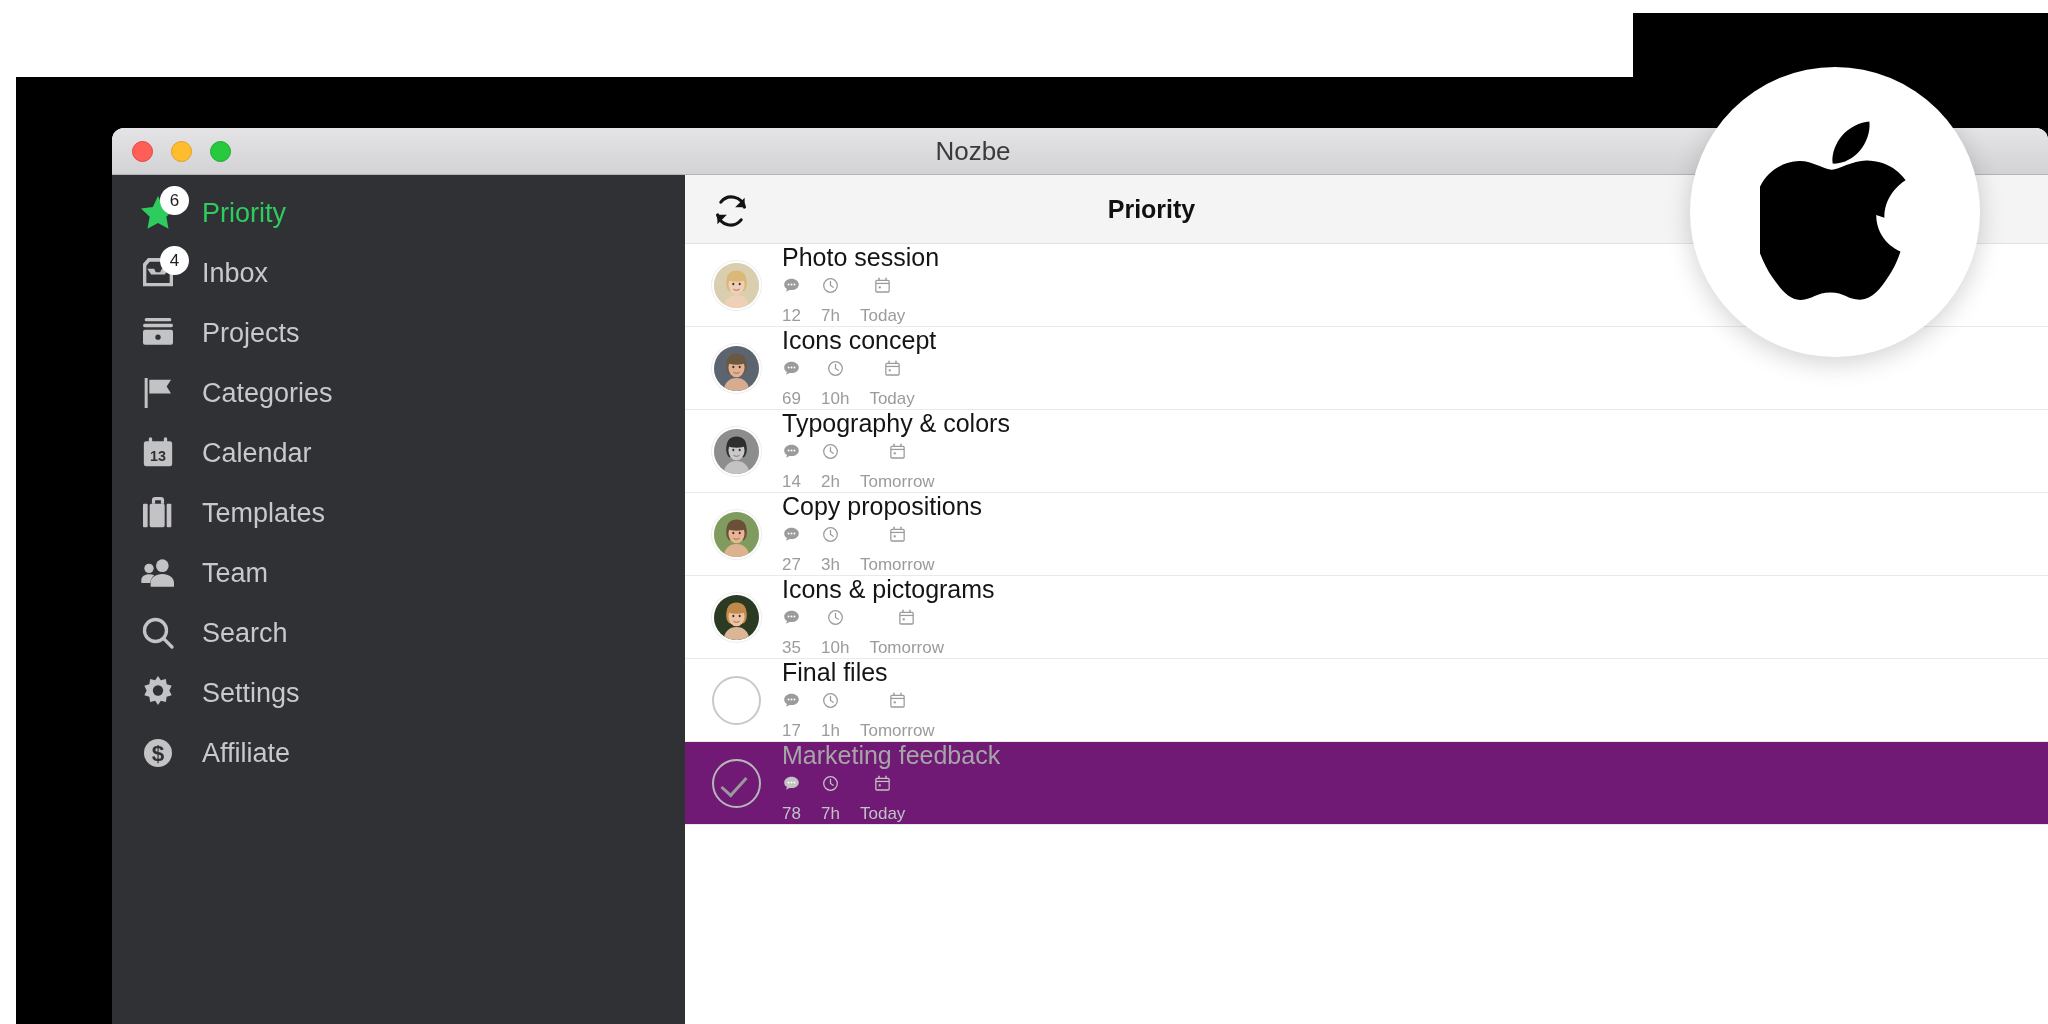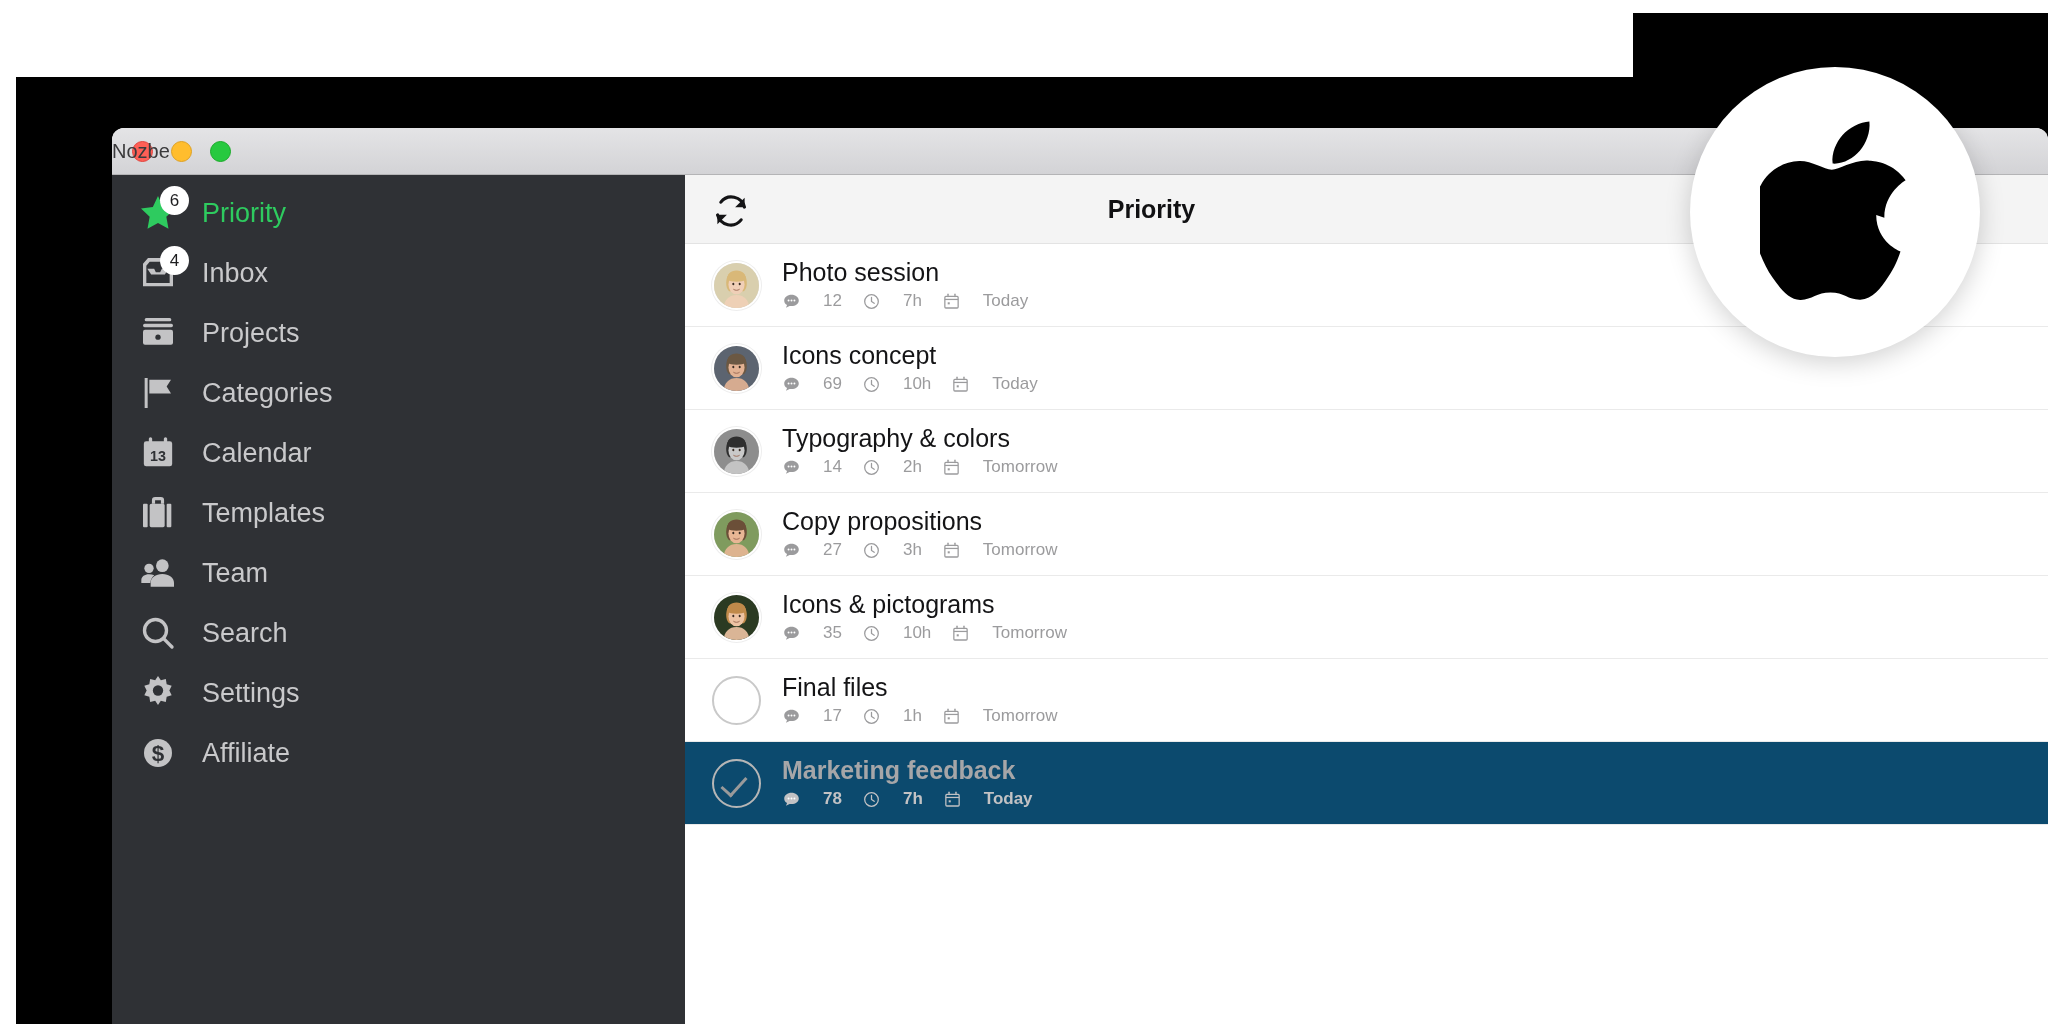--- a/index.html
+++ b/index.html
@@ -71,24 +71,25 @@
   .light {
     width: 21px; height: 21px;
     border-radius: 50%;
   }
   .light.red    { background: #ff5f56; border: 1px solid #e0443e; box-sizing: border-box; }
   .light.yellow { background: #ffbd2e; border: 1px solid #dea123; box-sizing: border-box; }
   .light.green  { background: #27c93f; border: 1px solid #1aab29; box-sizing: border-box; }
 
   .window-title {
     position: absolute;
-    left: 0; right: 0;
+    left: 16px; right: 0;
     top: 0;
     line-height: 47px;
-    font-size: 20px;
+    text-align: center;
+    font-size: 26px;
     color: #3a3a3c;
     
     padding-right: 230px;
     box-sizing: border-box;
   }
 
   
   .body-wrap {
     position: absolute;
     left: 0;
@@ -189,21 +190,21 @@
 
   .task-row {
     display: flex;
     align-items: center;
     height: 83px;
     padding-left: 27px;
     border-bottom: 1px solid #eaeaea;
     box-sizing: border-box;
     background: #ffffff;
   }
-  .task-row.done { background: #0c4a6e; font-weight: bold; }
+  .task-row.done { background: #701a75; }
 
   .task-avatar {
     width: 49px; height: 49px;
     flex: 0 0 49px;
     border-radius: 50%;
     overflow: hidden;
     background: #ddd;
     border: 2px solid #ffffff;
     box-shadow: 0 0 0 1px rgba(0,0,0,0.07);
     box-sizing: border-box;
@@ -253,22 +254,23 @@
     display: flex;
     align-items: center;
     gap: 20px;
     font-size: 17px;
     color: #9b9b9d;
   }
   .task-row.done .task-meta { color: #c2c2c4; }
   .meta-item {
     display: flex;
     align-items: center;
-    gap: 22px;
+    gap: 11px;
     white-space: nowrap;
+    flex-direction: column;
   }
   .meta-item svg { display: block; }
 
   
   .apple-badge {
     position: absolute;
     left: 1690px;
     top: 67px;
     width: 290px;
     height: 290px;

